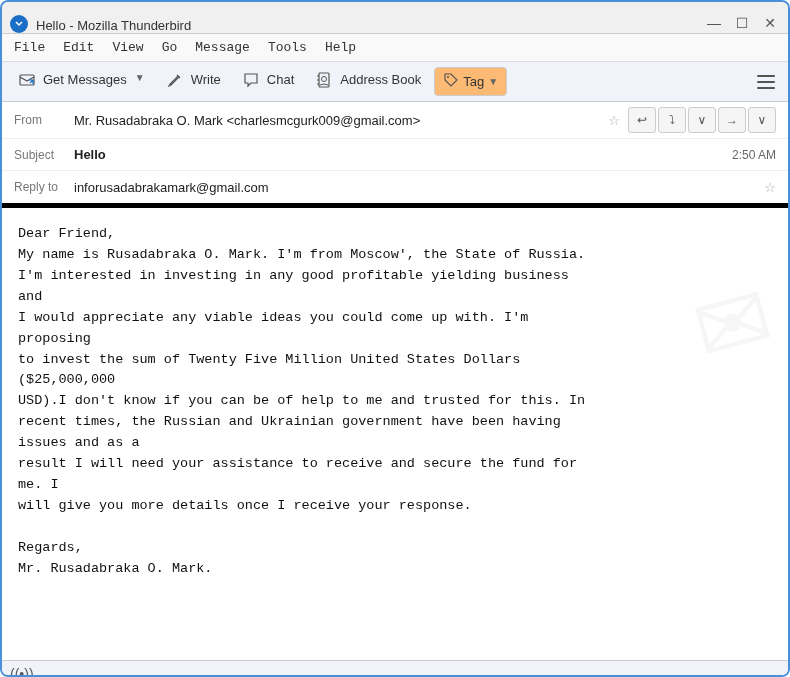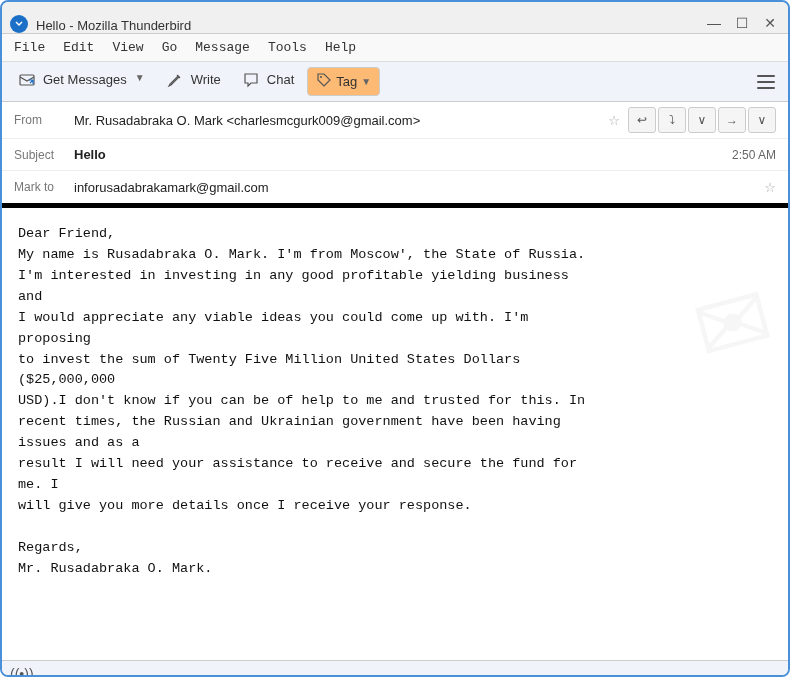--- a/index.html
+++ b/index.html
@@ -296,20 +296,33 @@
 
   <div class="tool-btn">
     <span class="tool-btn-icon">
       <svg width="16" height="16" viewBox="0 0 16 16">
         <path d="M2 2 L14 2 L14 11 L8 11 L5 14 L5 11 L2 11 Z" fill="none" stroke="#555" stroke-width="1.2"></path>
       </svg>
     </span>
     <span>Chat</span>
   </div>
 
+  <div class="tool-btn">
+    <span class="tool-btn-icon">
+      <svg width="16" height="16" viewBox="0 0 16 16">
+        <rect x="3" y="1" width="10" height="14" rx="1" fill="none" stroke="#555" stroke-width="1.2"></rect>
+        <circle cx="8" cy="7" r="2.5" fill="none" stroke="#555" stroke-width="1"></circle>
+        <path d="M4 13 Q8 11 12 13" stroke="#555" stroke-width="1" fill="none"></path>
+        <line x1="1" y1="4" x2="3" y2="4" stroke="#555" stroke-width="1.2"></line>
+        <line x1="1" y1="8" x2="3" y2="8" stroke="#555" stroke-width="1.2"></line>
+        <line x1="1" y1="12" x2="3" y2="12" stroke="#555" stroke-width="1.2"></line>
+      </svg>
+    </span>
+    <span>Address Book</span>
+  </div>
 
   <div class="tag-btn">
     <span>
       <svg width="16" height="16" viewBox="0 0 16 16">
         <path d="M2 2 L8 2 L14 8 L8 14 L2 8 Z" fill="none" stroke="#555" stroke-width="1.2"></path>
         <circle cx="5" cy="5" r="1" fill="#555"></circle>
       </svg>
     </span>
     <span>Tag</span>
     <span class="dropdown-arrow">▼</span>
@@ -336,21 +349,21 @@
       <div class="nav-btn">→</div>
       <div class="nav-btn">∨</div>
     </div>
   </div>
   <div class="email-header-row">
     <span class="header-label">Subject</span>
     <span class="header-value bold">Hello</span>
     <span class="header-time">2:50 AM</span>
   </div>
   <div class="email-header-row">
-    <span class="header-label">Mark to</span>
+    <span class="header-label">Reply to</span>
     <span class="header-value">inforusadabrakamark@gmail.com</span>
     <span class="star-icon">☆</span>
   </div>
 </div>
 
 <div class="email-body" style="height: calc(677px - 32px - 28px - 40px - 99px - 26px); overflow-y: auto;">
   <div class="watermark">✉</div>
   <pre class="email-body-text" style="white-space: pre-wrap; font-family: 'Courier New', Courier, monospace; font-size: 13.5px; line-height: 1.55;">Dear Friend,
 My name is Rusadabraka O. Mark. I'm from Moscow', the State of Russia.
 I'm interested in investing in any good profitable yielding business

